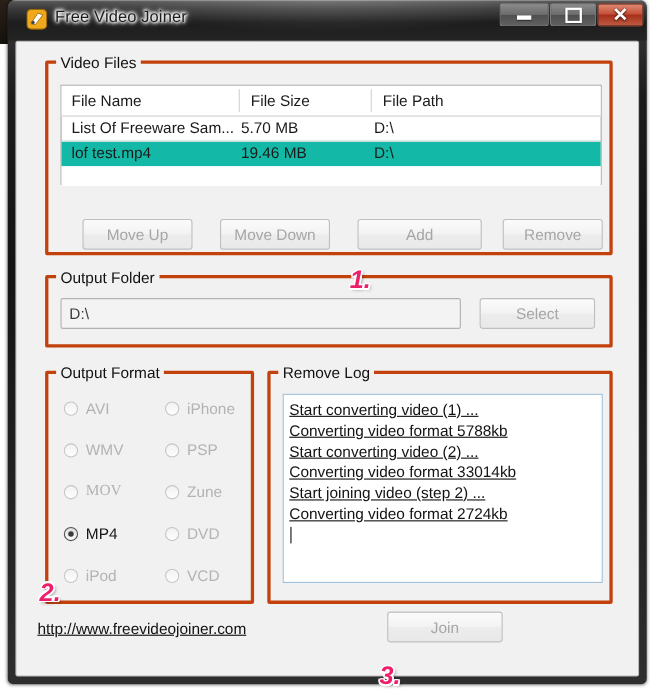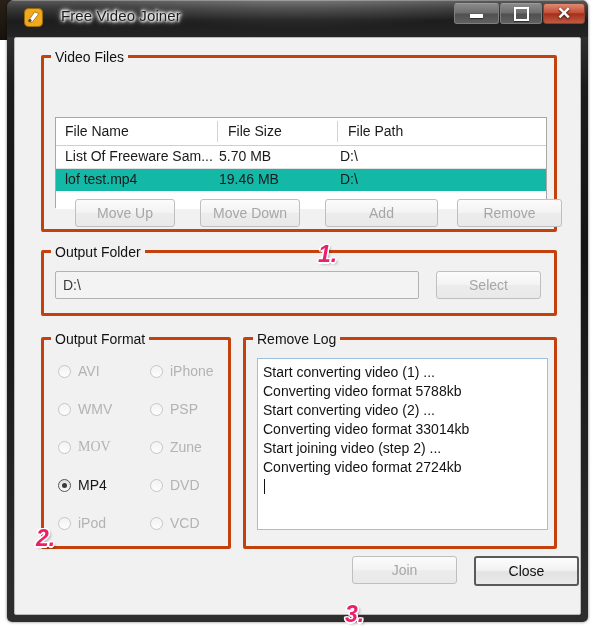--- a/index.html
+++ b/index.html
@@ -72,21 +72,20 @@
   #title-text {
     position: absolute;
     left: 43px; top: 7px;
     font-size: 15px;
     color: #1d1d1d;
     text-shadow:
       0 0 4px #ffffff, 0 0 4px #ffffff, 0 0 7px #ffffff,
       1px 1px 2px rgba(255,255,255,.9), -1px -1px 2px rgba(255,255,255,.9);
     white-space: nowrap;
     letter-spacing: .1px;
-    margin-left: 11px;
   }
 
   
   .capbtn {
     position: absolute;
     top: 3px;
     height: 21px;
     box-sizing: border-box;
     border: 1px solid #7e7e7e;
     border-top-color: #9b9b9b;
@@ -174,21 +173,20 @@
   #grp-outputlog   { left: 228px; top: 299px; width: 314px; height: 212px; }
 
   
   #filelist {
     position: absolute;
     left: 11px; top: 19px;
     width: 492px; height: 91px;
     box-sizing: border-box;
     background: #ffffff;
     border: 1px solid #a7a7a7;
-    margin-top: 40px;
   }
   #filelist-header {
     position: relative;
     height: 27px;
     border-bottom: 1px solid #cfcfcf;
     background: #ffffff;
   }
   .col-head {
     position: absolute;
     top: 5px;
@@ -240,21 +238,21 @@
   }
   .btn.default {
     border: 2px solid #5a5a5a;
     color: #101010;
     background: linear-gradient(180deg, #fdfdfd 0%, #f2f2f2 46%, #e2e2e2 54%, #eaeaea 100%);
   }
 
   #btn-moveup   { left: 31px;  top: 141px; width: 100px; }
   #btn-movedown { left: 156px; top: 141px; width: 100px; }
   #btn-add      { left: 281px; top: 141px; width: 113px; }
-  #btn-remove   { left: 413px; top: 141px; width: 105px; }
+  #btn-remove   { left: 413px; top: 141px; width: 91px; }
 
   
   #outfolder-input {
     position: absolute;
     left: 11px; top: 18px;
     width: 364px; height: 28px;
     box-sizing: border-box;
     border: 1px solid #b2b2b2;
     border-radius: 2px;
     background: #f3f3f3;
@@ -313,20 +311,21 @@
     border: 1px solid #9fc0da;
     background: #ffffff;
     padding: 4px 5px;
     overflow: hidden;
   }
   .log-line {
     font-size: 14px;
     color: #121212;
     line-height: 19px;
     white-space: nowrap;
+    text-decoration: underline;
   }
   #log-caret {
     display: inline-block;
     width: 1px;
     height: 15px;
     background: #111111;
     vertical-align: -3px;
     margin-left: 1px;
   }
 
@@ -491,20 +490,20 @@
         <div class="log-line">Start converting video (1) ...</div>
         <div class="log-line">Converting video format 5788kb</div>
         <div class="log-line">Start converting video (2) ...</div>
         <div class="log-line">Converting video format 33014kb</div>
         <div class="log-line">Start joining video (step 2) ...</div>
         <div class="log-line">Converting video format 2724kb</div>
         <div class="log-line"><span id="log-caret"></span></div>
       </div>
     </div>
 
+    <a id="site-link" href="#">http://www.freevideojoiner.com</a>
     <div class="btn" id="btn-join">Join</div>
-    <div class="btn default" id="btn-close-main">Close</div>
 
     <div class="step" id="step-1">1.</div>
     <div class="step" id="step-2">2.</div>
     <div class="step" id="step-3">3.</div>
   </div>
 </div>
 
 </body></html>

